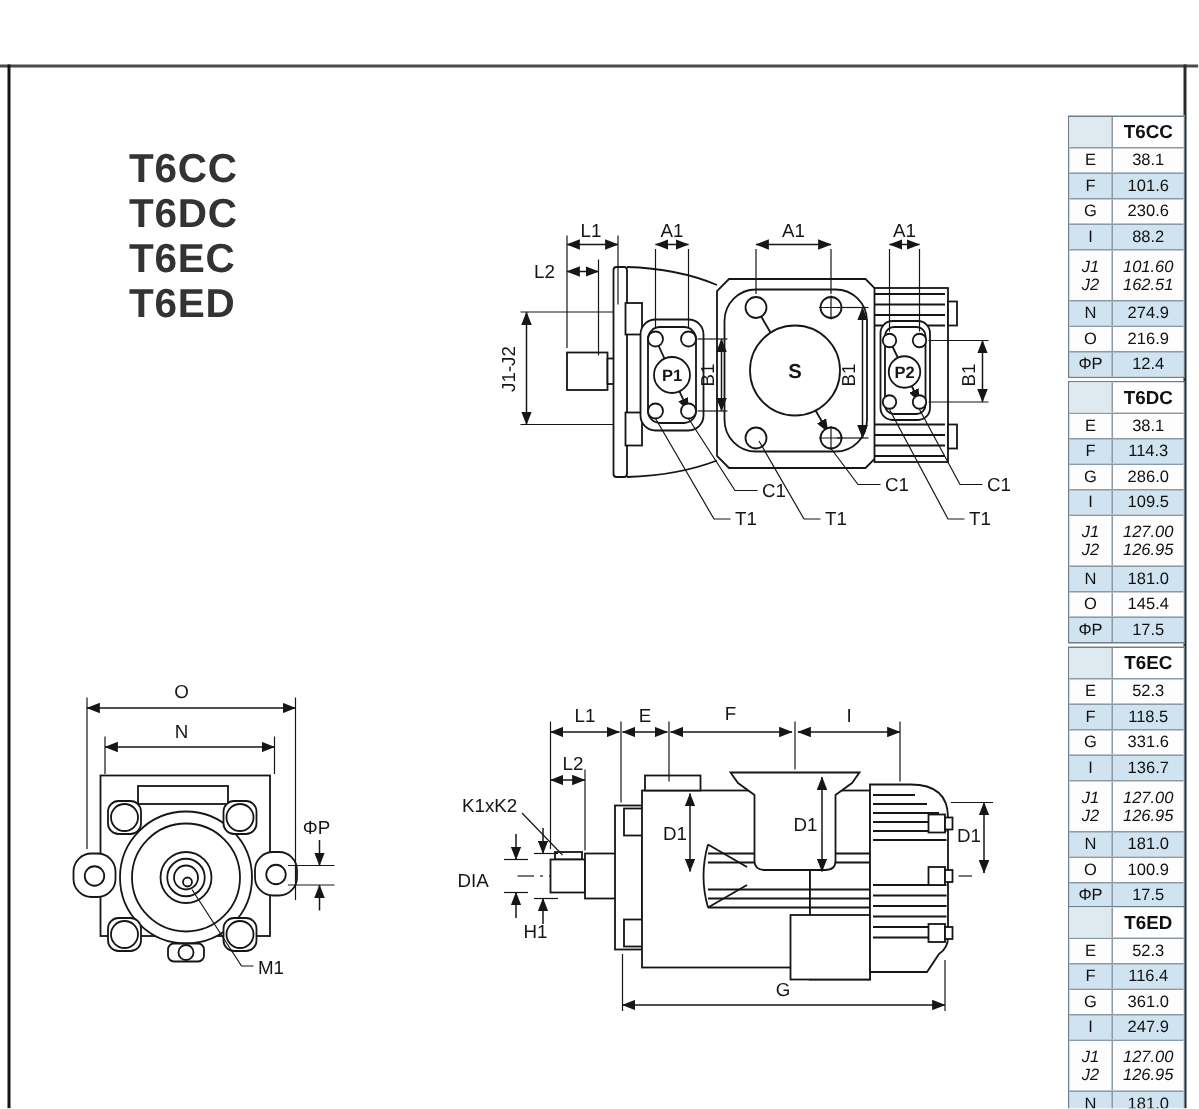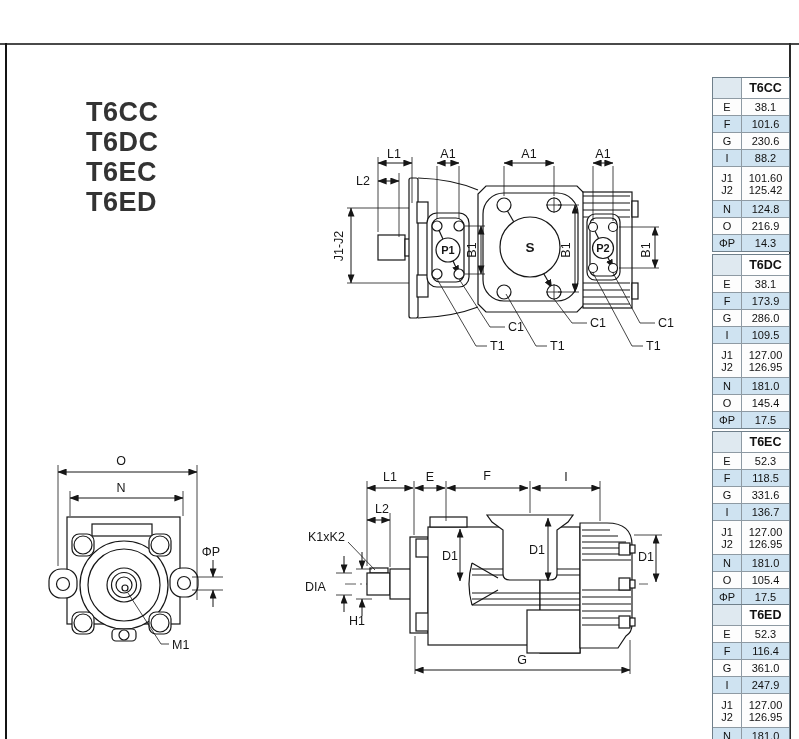--- a/index.html
+++ b/index.html
@@ -21,21 +21,21 @@
   svg .cl{stroke:#4a4a4a;stroke-width:0.9;fill:none;stroke-dasharray:11 4 2 4;}
   svg text{font-family:"Liberation Sans",sans-serif;font-size:12.5px;fill:#161616;}
   svg text.port{font-weight:bold;font-size:11px;text-anchor:middle;}
   svg text.big{font-weight:bold;font-size:13.5px;text-anchor:middle;}
   svg text.mid{text-anchor:middle;}
 
   .dimtable{position:absolute;left:712px;width:78px;background:#fff;border:1px solid #6f7f8a;
             font-size:11px;color:#111;}
   .dt-row{display:flex;height:17px;border-top:1px solid #8e9aa3;background:#fdfdfd;}
   .dt-row.hdr{height:20px;border-top:none;background:#fff;}
-  .dt-row.dbl{height:34px;}
+  .dt-row.dbl{height:34px;font-style:italic;}
   .dt-row.blue{background:#cfe3f1;}
   .dt-cell{display:flex;align-items:center;justify-content:center;}
   .dt-cell.p{width:29px;border-right:1px solid #8e9aa3;flex-direction:column;}
   .dt-cell.v{flex:1;flex-direction:column;}
   .hdr .p{background:#dfe9f0;}
   .hdr .v{font-weight:bold;font-size:12.5px;}
 </style>
 </head>
 <body>
 
@@ -334,49 +334,49 @@
         <div class="dt-cell p">I</div>
         <div class="dt-cell v">88.2</div>
       </div>
     <div class="dt-row dbl">
         <div class="dt-cell p">
           <div>J1</div>
           <div>J2</div>
         </div>
         <div class="dt-cell v">
           <div>101.60</div>
-          <div>125.42</div>
+          <div>162.51</div>
         </div>
       </div>
     <div class="dt-row blue">
         <div class="dt-cell p">N</div>
-        <div class="dt-cell v">124.8</div>
+        <div class="dt-cell v">274.9</div>
       </div>
     <div class="dt-row">
         <div class="dt-cell p">O</div>
         <div class="dt-cell v">216.9</div>
       </div>
     <div class="dt-row blue">
         <div class="dt-cell p">ΦP</div>
-        <div class="dt-cell v">14.3</div>
+        <div class="dt-cell v">12.4</div>
       </div>
   </div>
 
   <div class="dimtable" style="top:254px;">
     <div class="dt-row hdr">
         <div class="dt-cell p"></div>
         <div class="dt-cell v">T6DC</div>
       </div>
     <div class="dt-row">
         <div class="dt-cell p">E</div>
         <div class="dt-cell v">38.1</div>
       </div>
     <div class="dt-row blue">
         <div class="dt-cell p">F</div>
-        <div class="dt-cell v">173.9</div>
+        <div class="dt-cell v">114.3</div>
       </div>
     <div class="dt-row">
         <div class="dt-cell p">G</div>
         <div class="dt-cell v">286.0</div>
       </div>
     <div class="dt-row blue">
         <div class="dt-cell p">I</div>
         <div class="dt-cell v">109.5</div>
       </div>
     <div class="dt-row dbl">
@@ -433,21 +433,21 @@
           <div>127.00</div>
           <div>126.95</div>
         </div>
       </div>
     <div class="dt-row blue">
         <div class="dt-cell p">N</div>
         <div class="dt-cell v">181.0</div>
       </div>
     <div class="dt-row">
         <div class="dt-cell p">O</div>
-        <div class="dt-cell v">105.4</div>
+        <div class="dt-cell v">100.9</div>
       </div>
     <div class="dt-row blue">
         <div class="dt-cell p">ΦP</div>
         <div class="dt-cell v">17.5</div>
       </div>
   </div>
 
   <div class="dimtable" style="top:604px;">
     <div class="dt-row hdr">
         <div class="dt-cell p"></div>

